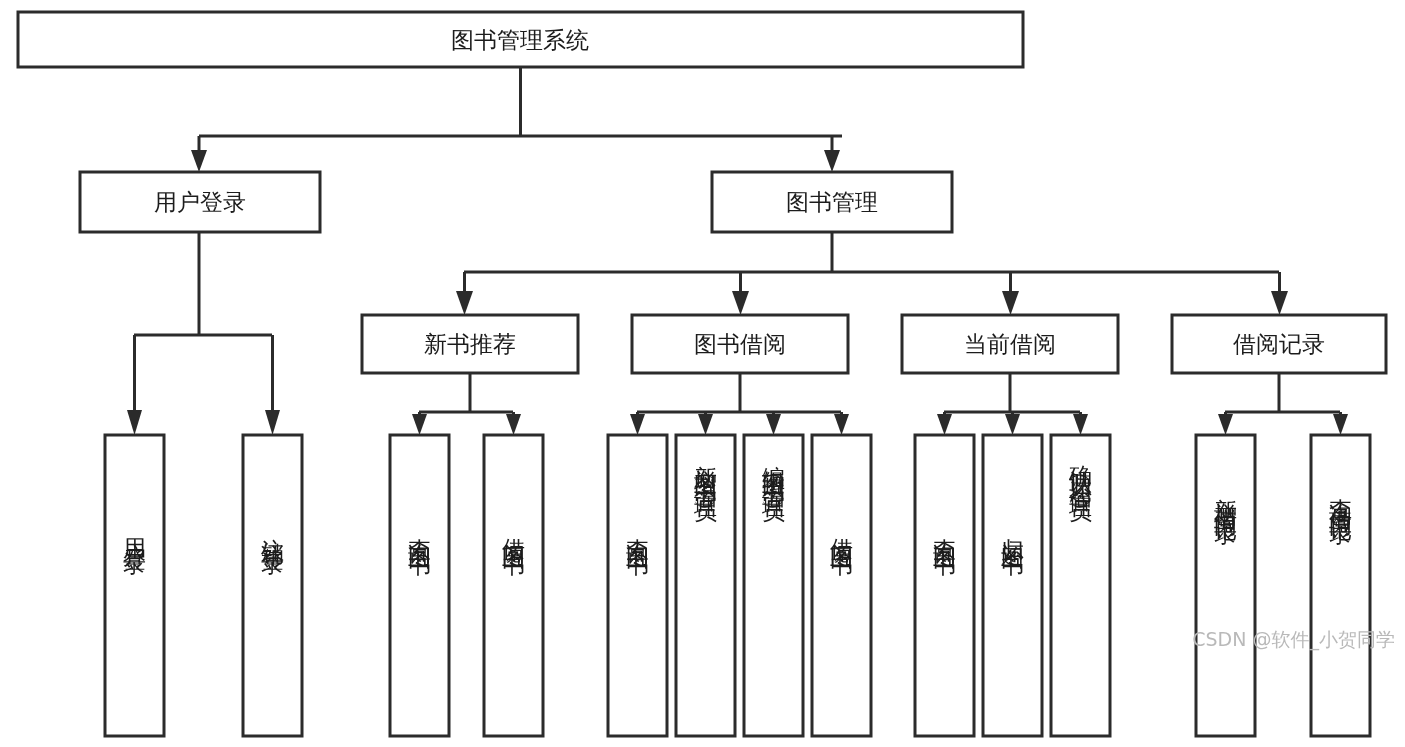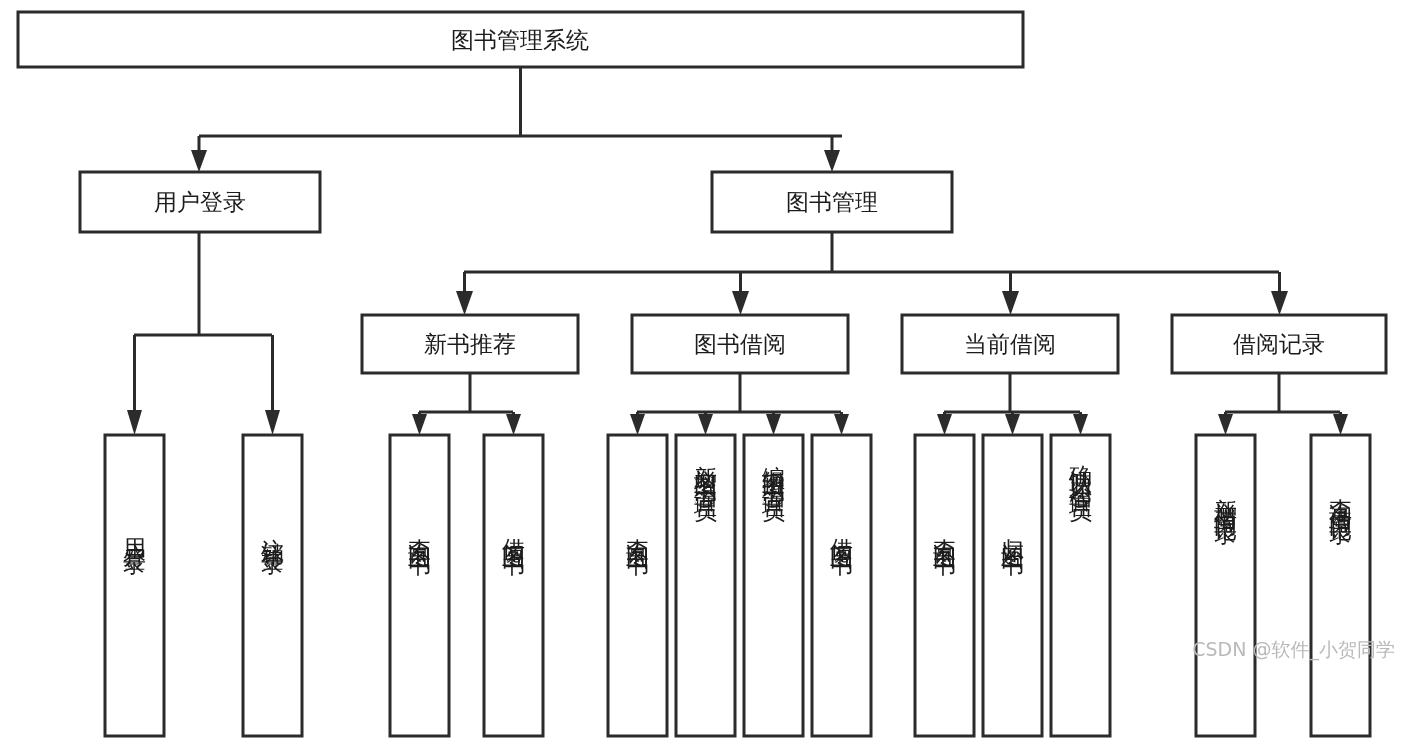--- a/index.html
+++ b/index.html
@@ -62,21 +62,21 @@
     font-size: 23px;
     line-height: 1.0;
     color: #1c1c1c;
     letter-spacing: 5px;
     white-space: nowrap;
     text-align: center;
   }
   .watermark {
     position: absolute;
     right: 10px;
-    bottom: 7px;
+    bottom: 17px;
     font-family: "DejaVu Sans", "Liberation Sans", sans-serif;
     font-size: 19px;
     color: #b9b9b9;
     white-space: nowrap;
     pointer-events: none;
     margin-left: 29px;
   }
 </style>
 </head>
 <body>

